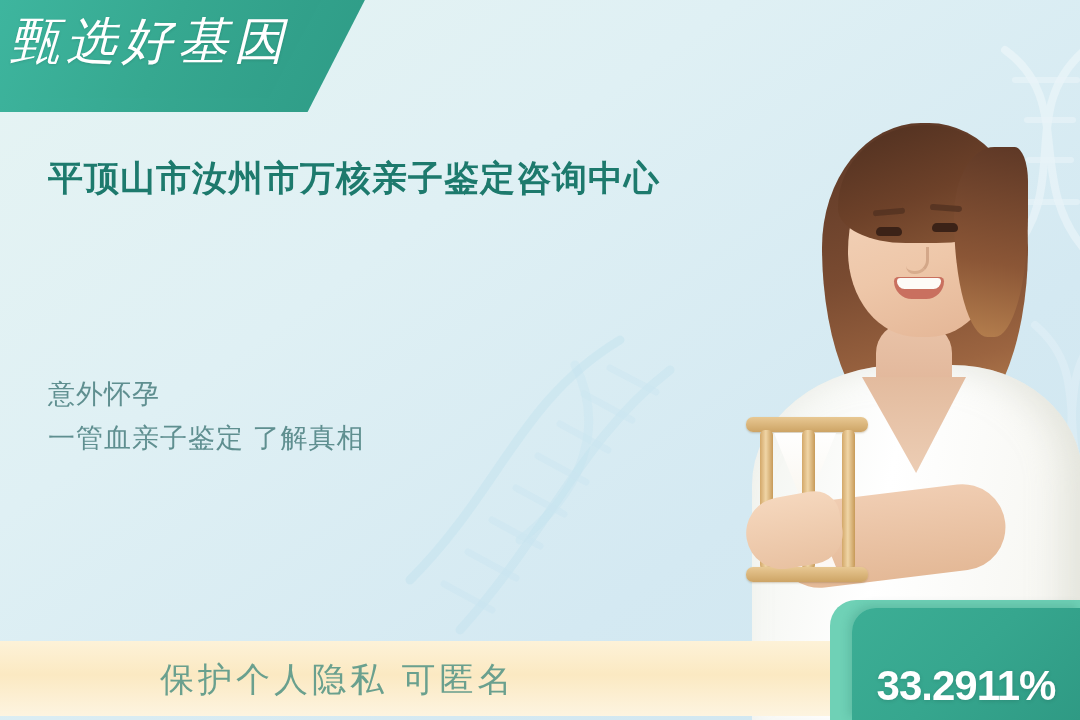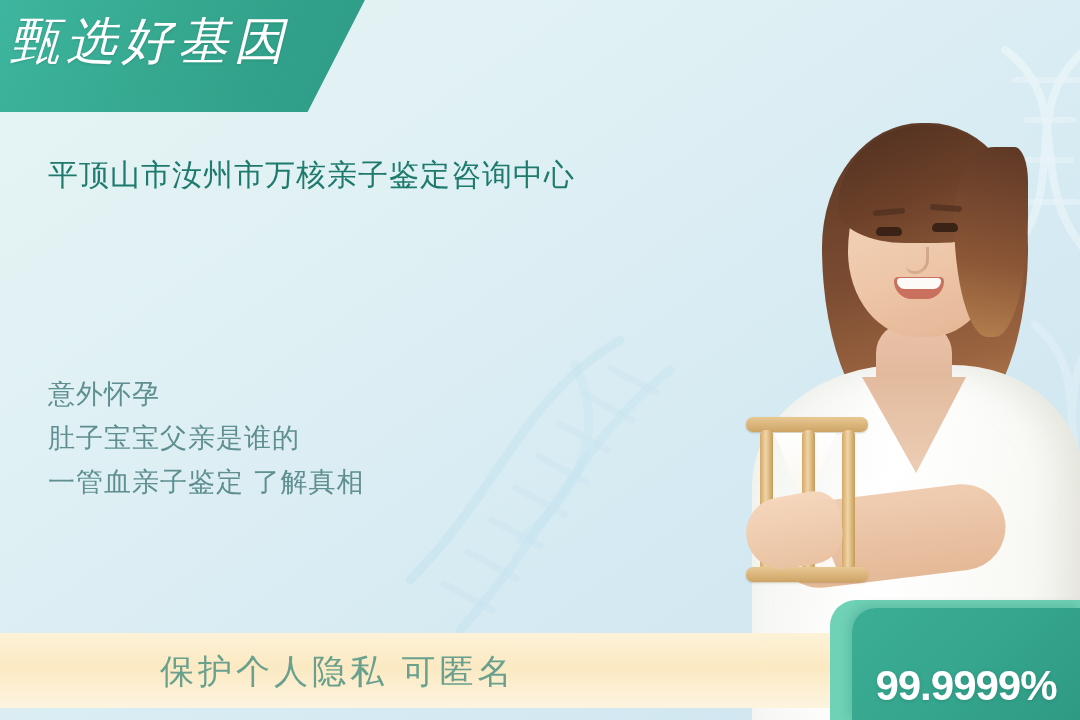--- a/index.html
+++ b/index.html
@@ -64,23 +64,23 @@
     text-shadow: 0 1px 3px rgba(0,0,0,.12);
     white-space: nowrap;
   }
 
   
   #headline {
     position: absolute;
     left: 48px;
     top: 156px;
     width: 810px;
-    font-size: 30px;
+    font-size: 35px;
     line-height: 1.28;
-    font-weight: 400;
+    font-weight: 700;
     color: #1d7a6d;
     letter-spacing: 1px;
   }
 
   
   #feature-list {
     position: absolute;
     left: 48px;
     top: 372px;
     width: 470px;
@@ -268,21 +268,21 @@
     height: 134px;
     background: linear-gradient(180deg, rgba(255,255,255,.94) 0%, rgba(250,246,238,.82) 50%, rgba(255,255,255,.9) 100%);
     -webkit-clip-path: polygon(0 0, 100% 0, 56% 50%, 100% 100%, 0 100%, 44% 50%);
     clip-path: polygon(0 0, 100% 0, 56% 50%, 100% 100%, 0 100%, 44% 50%);
   }
 
   
   #footer-band {
     position: absolute;
     left: 0;
-    bottom: 12px;
+    bottom: 4px;
     width: 1080px;
     height: 75px;
     background: linear-gradient(180deg, #fdf2d8 0%, #fbe9c2 45%, #fdf4e0 100%);
   }
   #footer-text {
     position: absolute;
     left: 160px;
     top: 16px;
     font-size: 34px;
     letter-spacing: 4px;
@@ -409,26 +409,25 @@
 
   <div id="logo-badge">
     <div id="logo-badge-inner"></div>
     <div id="logo-text">甄选好基因</div>
   </div>
 
   <div id="headline">平顶山市汝州市万核亲子鉴定咨询中心</div>
 
   <div id="feature-list">
     <div class="feature-line">意外怀孕</div>
-    <div class="feature-line">肚子宝宝父亲是谁的</div>
     <div class="feature-line">一管血亲子鉴定 了解真相</div>
   </div>
 
   <div id="footer-band">
     <div id="footer-text">保护个人隐私 可匿名</div>
   </div>
 
   <div id="accuracy-outline"></div>
   <div id="accuracy-panel">
-    <div id="accuracy-value">99.9999%</div>
+    <div id="accuracy-value">33.2911%</div>
   </div>
 
 </div>
 
 </body></html>

